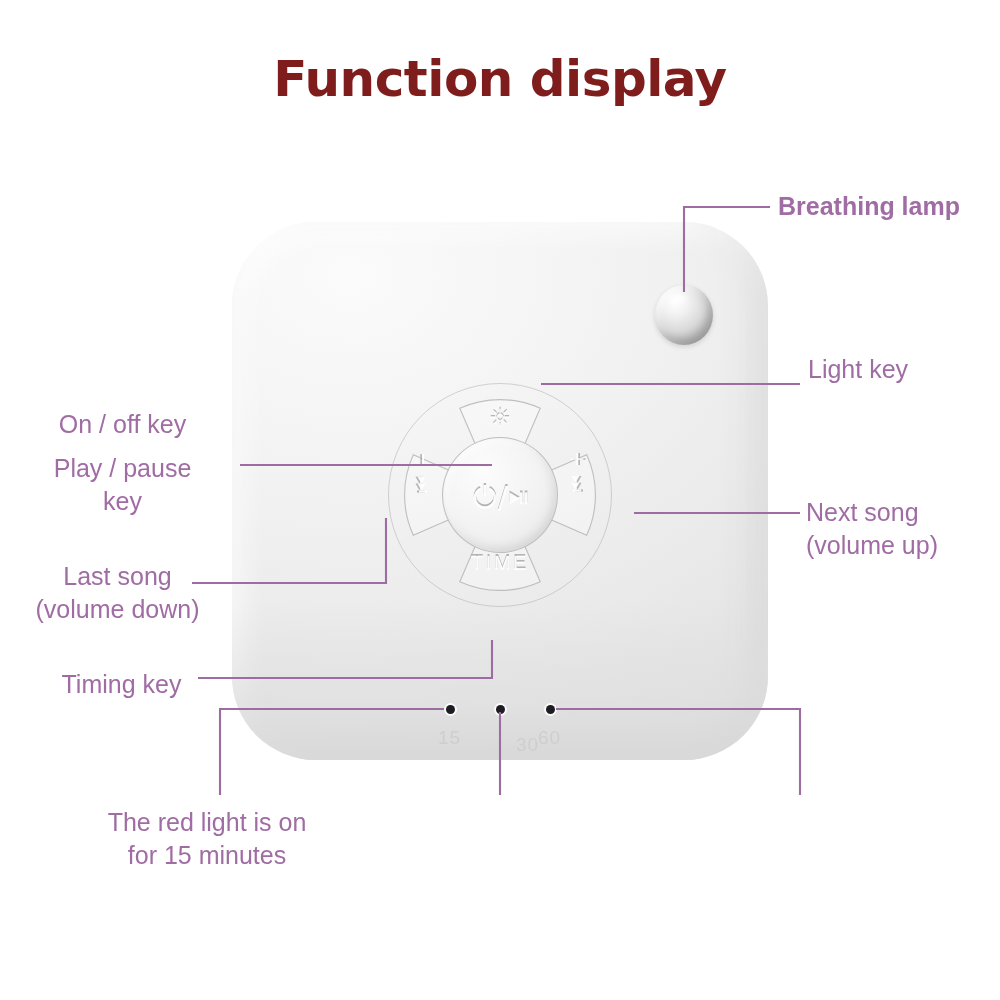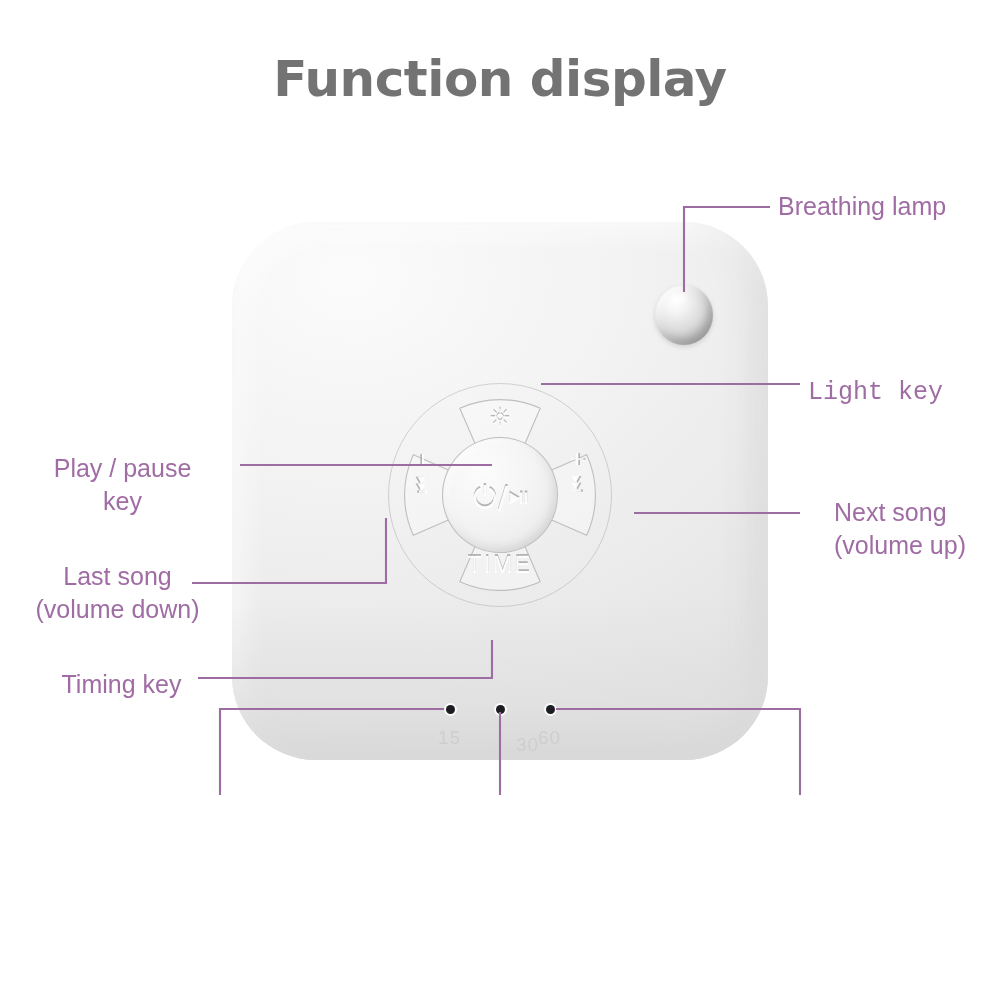--- a/index.html
+++ b/index.html
@@ -27,21 +27,21 @@
   
   .page-title {
     position: absolute;
     left: 0;
     top: 50px;
     width: 1000px;
     text-align: center;
     font-size: 50px;
     font-weight: bold;
     letter-spacing: -0.5px;
-    color: #737373;
+    color: #7f1d1d;
     font-family: "DejaVu Sans", sans-serif;
   }
 
   
   .device-body {
     position: absolute;
     left: 232px;
     top: 222px;
     width: 536px;
     height: 538px;
@@ -160,21 +160,21 @@
     width: 224px;
     text-align: center;
     font-size: 25px;
     line-height: 25px;
   }
 
   .glyph-time {
     left: 0; top: 168px;
     width: 224px;
     text-align: center;
-    font-size: 23px;
+    font-size: 20px;
     letter-spacing: 2.5px;
     font-family: "Liberation Sans", sans-serif;
   }
 
   .glyph-next {
     left: 160px; top: 78px;
     width: 62px;
     text-align: center;
     font-size: 19px;
     line-height: 22px;
@@ -230,23 +230,23 @@
     position: absolute;
     color: #a06ca4;
     font-size: 25px;
     line-height: 33px;
     font-family: "Liberation Sans", sans-serif;
     white-space: pre-line;
   }
   .anno.center { text-align: center; }
   .anno.left   { text-align: left; }
 
-  .anno-breathing-lamp { left: 778px; top: 190px; }
-  .anno-light-key      { left: 808px; top: 376px; font-family: Liberation Mono, monospace; }
-  .anno-next-song      { left: 834px; top: 496px; }
+  .anno-breathing-lamp { left: 778px; top: 190px; font-weight: bold; }
+  .anno-light-key      { left: 808px; top: 353px; }
+  .anno-next-song      { left: 806px; top: 496px; }
   .anno-onoff-key      { left: 10px;  top: 408px; width: 225px; }
   .anno-play-pause     { left: 10px;  top: 452px; width: 225px; }
   .anno-last-song      { left: 0px;   top: 560px; width: 235px; }
   .anno-timing-key     { left: 4px;   top: 668px; width: 235px; }
 
   .anno-red-light   { left: 82px;  top: 806px; width: 250px; }
   .anno-green-light { left: 360px; top: 806px; width: 280px; }
   .anno-blue-light  { left: 660px; top: 806px; width: 270px; }
 </style>
 </head>
@@ -321,25 +321,28 @@
     <path d="M 556 709 L 800 709 L 800 795"></path>
   </svg>
 
   <div class="anno anno-breathing-lamp left">Breathing lamp</div>
 
   <div class="anno anno-light-key left">Light key</div>
 
   <div class="anno anno-next-song left">Next song
 (volume up)</div>
 
+  <div class="anno anno-onoff-key center">On / off key</div>
 
   <div class="anno anno-last-song center">Last song
 (volume down)</div>
 
   <div class="anno anno-play-pause center">Play / pause
 key</div>
 
   <div class="anno anno-timing-key center">Timing key</div>
 
+  <div class="anno anno-red-light center">The red light is on
+for 15 minutes</div>
 
 
 
 </div>
 
 </body></html>

